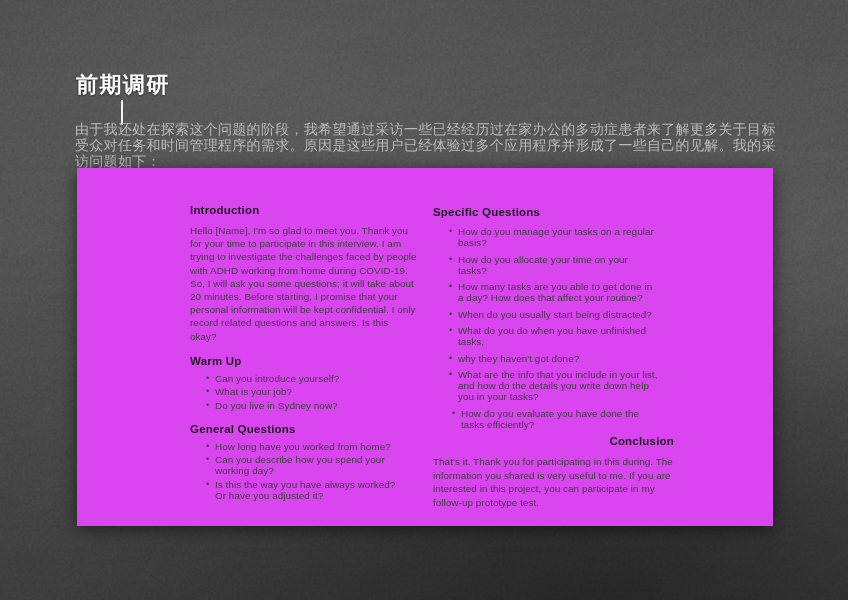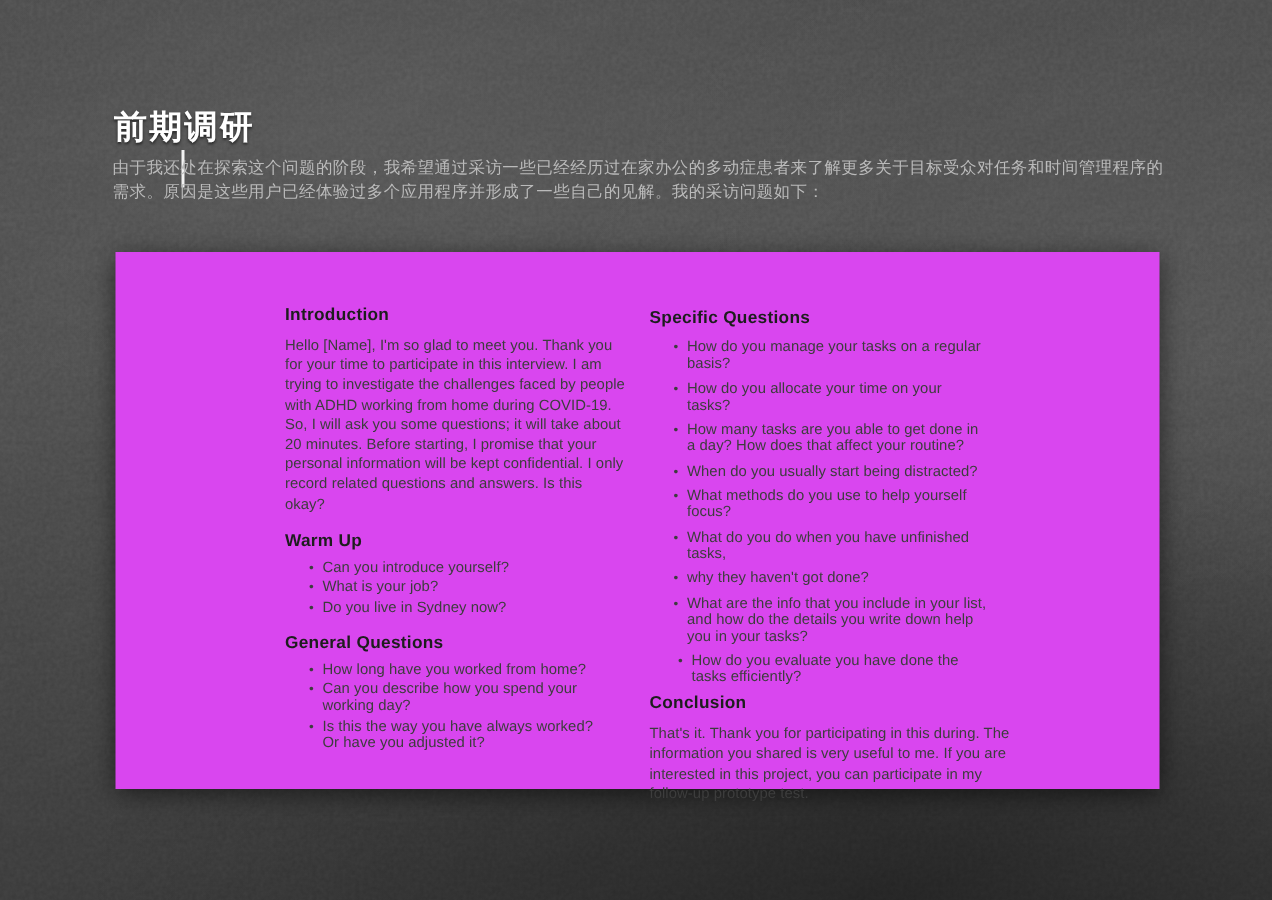--- a/index.html
+++ b/index.html
@@ -28,37 +28,37 @@
     color: #ffffff; font-size: 22px; font-weight: 700; letter-spacing: 1.5px;
     text-shadow: 0 1px 2px rgba(0,0,0,0.6);
     flex-direction: column;
   }
   .title-bar {
     width: 2px; height: 25px; background: rgba(255,255,255,0.92);
     margin: 0 15px 0 12px; display: inline-block;
   }
 
   .lede {
-    position: absolute; left: 75px; top: 104px; width: 708px; margin: 0;
-    color: #bababa; font-size: 11px; line-height: 16px; letter-spacing: 0.3px;
+    position: absolute; left: 75px; top: 121px; width: 708px; margin: 0;
+    color: #bababa; font-size: 14px; line-height: 16px; letter-spacing: 0.3px;
   }
 
   .card {
     position: absolute; left: 77px; top: 168px; width: 696px; height: 358px;
     background: #d946ef; box-shadow: 0 3px 16px rgba(0,0,0,0.55);
   }
   .col { position: absolute; }
   .col-left  { left: 113px; top: 36px; width: 227px; }
   .col-right { left: 356px; top: 38px; width: 241px; }
 
   .card-h {
     margin: 0; font-size: 11.5px; font-weight: 700; color: #1d1d1d; letter-spacing: 0.2px;
   }
   .card-h.mt-left  { margin-top: 12px; }
-  .card-h.mt-right { margin-top: 1px; }
+  .card-h.mt-right { margin-top: 1px; text-align: right; }
 
   .body {
     margin: 8px 0 0; font-size: 9.9px; line-height: 13.2px; color: #3d3d3d; letter-spacing: 0.05px;
   }
   .body.conclusion { line-height: 13.6px; }
 
   ul.qlist { list-style: none; margin: 6px 16px 0; padding: 0; }
   ul.qlist li {
     position: relative; padding-left: 9px;
     font-size: 9.9px; line-height: 11px; color: #3d3d3d; letter-spacing: 0.05px;
@@ -131,21 +131,20 @@
       </ul>
     </div>
 
     <div class="col col-right">
       <h2 class="card-h">Specific Questions</h2>
       <ul class="qlist">
         <li>How do you manage your tasks on a regular basis?</li>
         <li>How do you allocate your time on your tasks?</li>
         <li>How many tasks are you able to get done in a day? How does that affect your routine?</li>
         <li>When do you usually start being distracted?</li>
-        <li>What methods do you use to help yourself focus?</li>
         <li>What do you do when you have unfinished tasks,</li>
         <li>why they haven't got done?</li>
         <li>What are the info that you include in your list, and how do the details you write down help you in your tasks?</li>
         <li class="li-indent">How do you evaluate you have done the tasks efficiently?</li>
       </ul>
 
       <h2 class="card-h mt-right">Conclusion</h2>
       <p class="body conclusion">That's it. Thank you for participating in this during. The information you shared is very useful to me. If you are interested in this project, you can participate in my follow-up prototype test.</p>
     </div>
 

